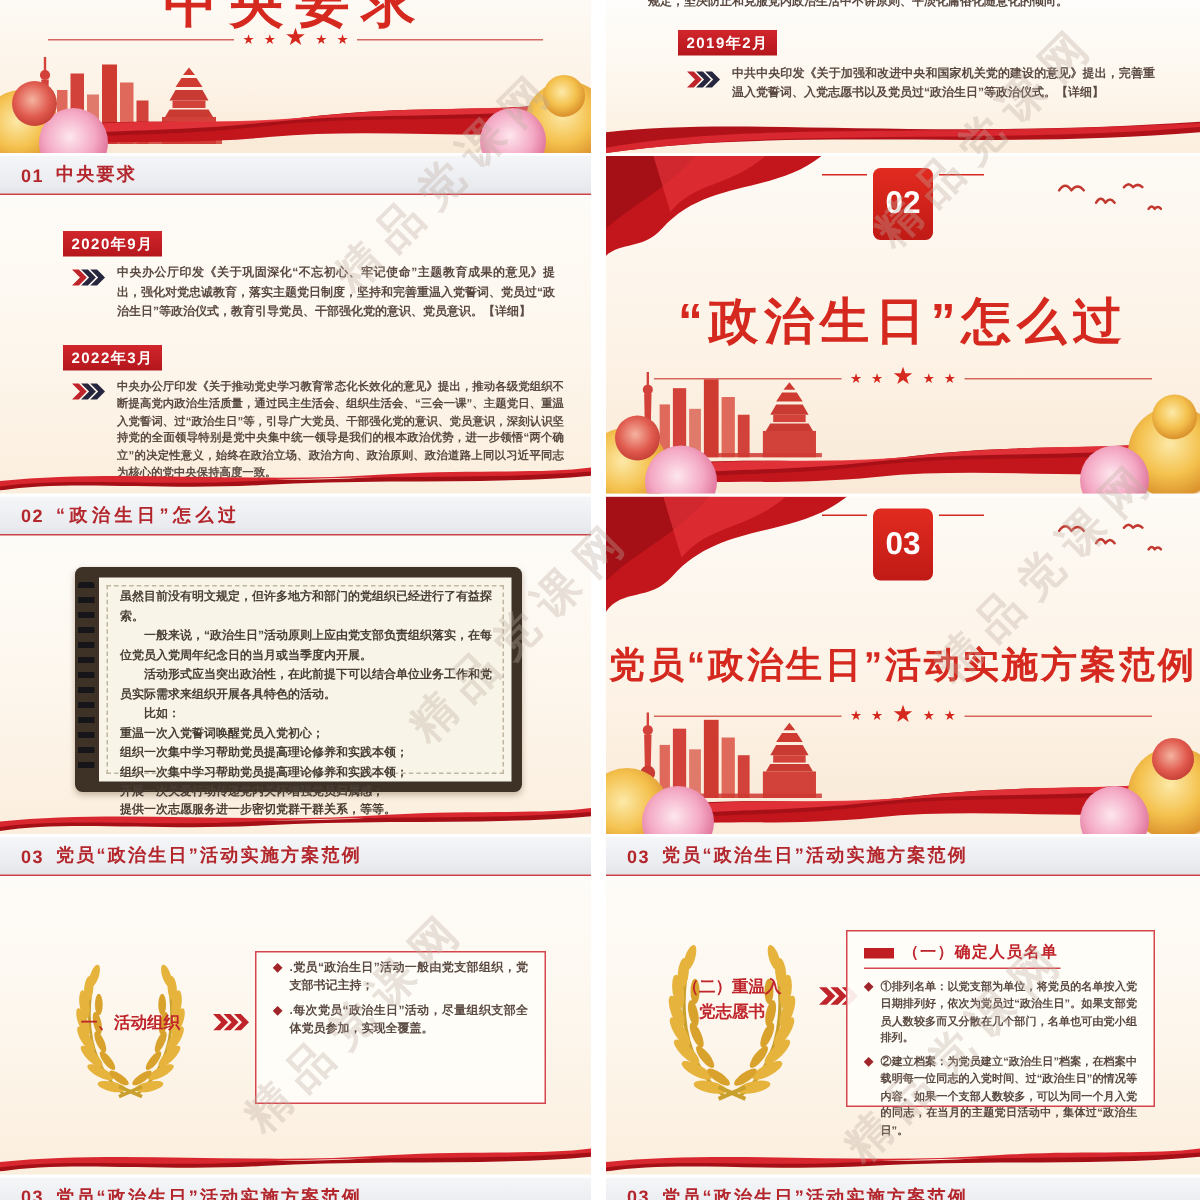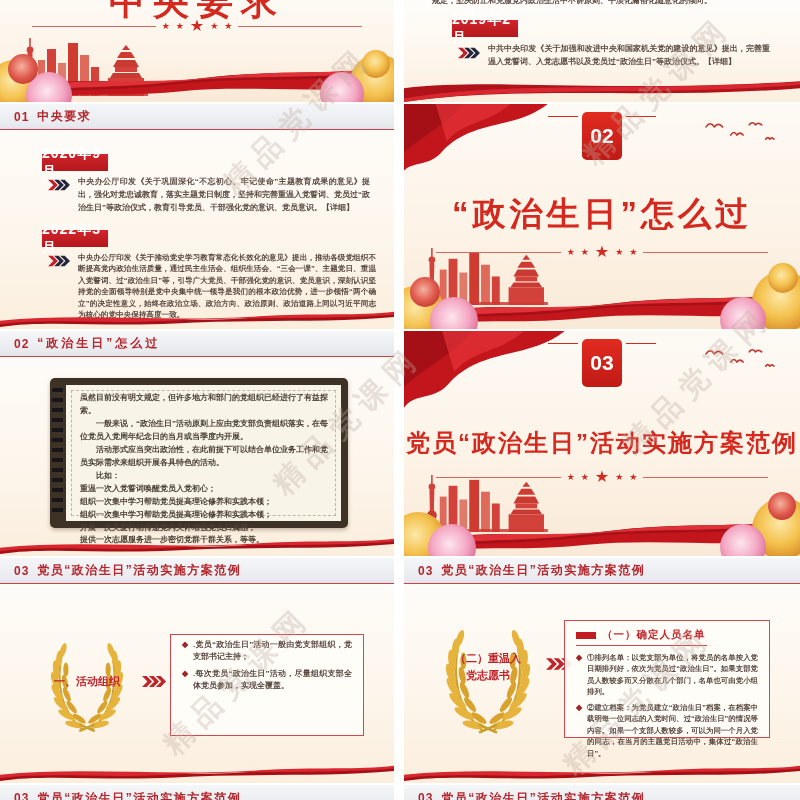--- a/index.html
+++ b/index.html
@@ -17,21 +17,21 @@
   
   .hdr{position:relative;height:26px;background:linear-gradient(180deg,#f5f6f8 0%,#e9ebef 78%,#e2e4ea 100%);
        display:flex;align-items:center;padding-left:14px;box-sizing:border-box;
        border-bottom:1px solid #c94146;}
   .hdr .num{color:#b3262c;font-weight:bold;font-size:12px;margin-right:8px;letter-spacing:1px;}
   .hdr .ttl{color:#b3262c;font-weight:bold;font-size:12px;letter-spacing:1.5px;}
   .hdr.wide .ttl{letter-spacing:3px;}
 
   
   .badge{position:absolute;background:linear-gradient(180deg,#d1262c,#b4161c);color:#fff;
-         font-size:14px;font-weight:bold;display:flex;align-items:center;justify-content:center;
+         font-size:10px;font-weight:bold;display:flex;align-items:center;justify-content:center;
          width:66px;height:17px;letter-spacing:1px;}
   .tl-text{position:absolute;font-size:8px;line-height:1.6;color:#5a4a42;font-weight:600;text-align:justify;}
   .chev3{position:absolute;width:22px;height:14px;}
 
   
   .cover-title{position:absolute;width:100%;text-align:center;color:#d5281e;font-weight:bold;}
   .stars{position:absolute;left:8%;width:84%;display:flex;align-items:center;gap:6px;}
   .stars .ln{flex:1;height:1px;background:#d5685e;}
   .stars .s{color:#d5281e;font-size:9px;line-height:1;}
   .stars .s.big{font-size:16px;}

